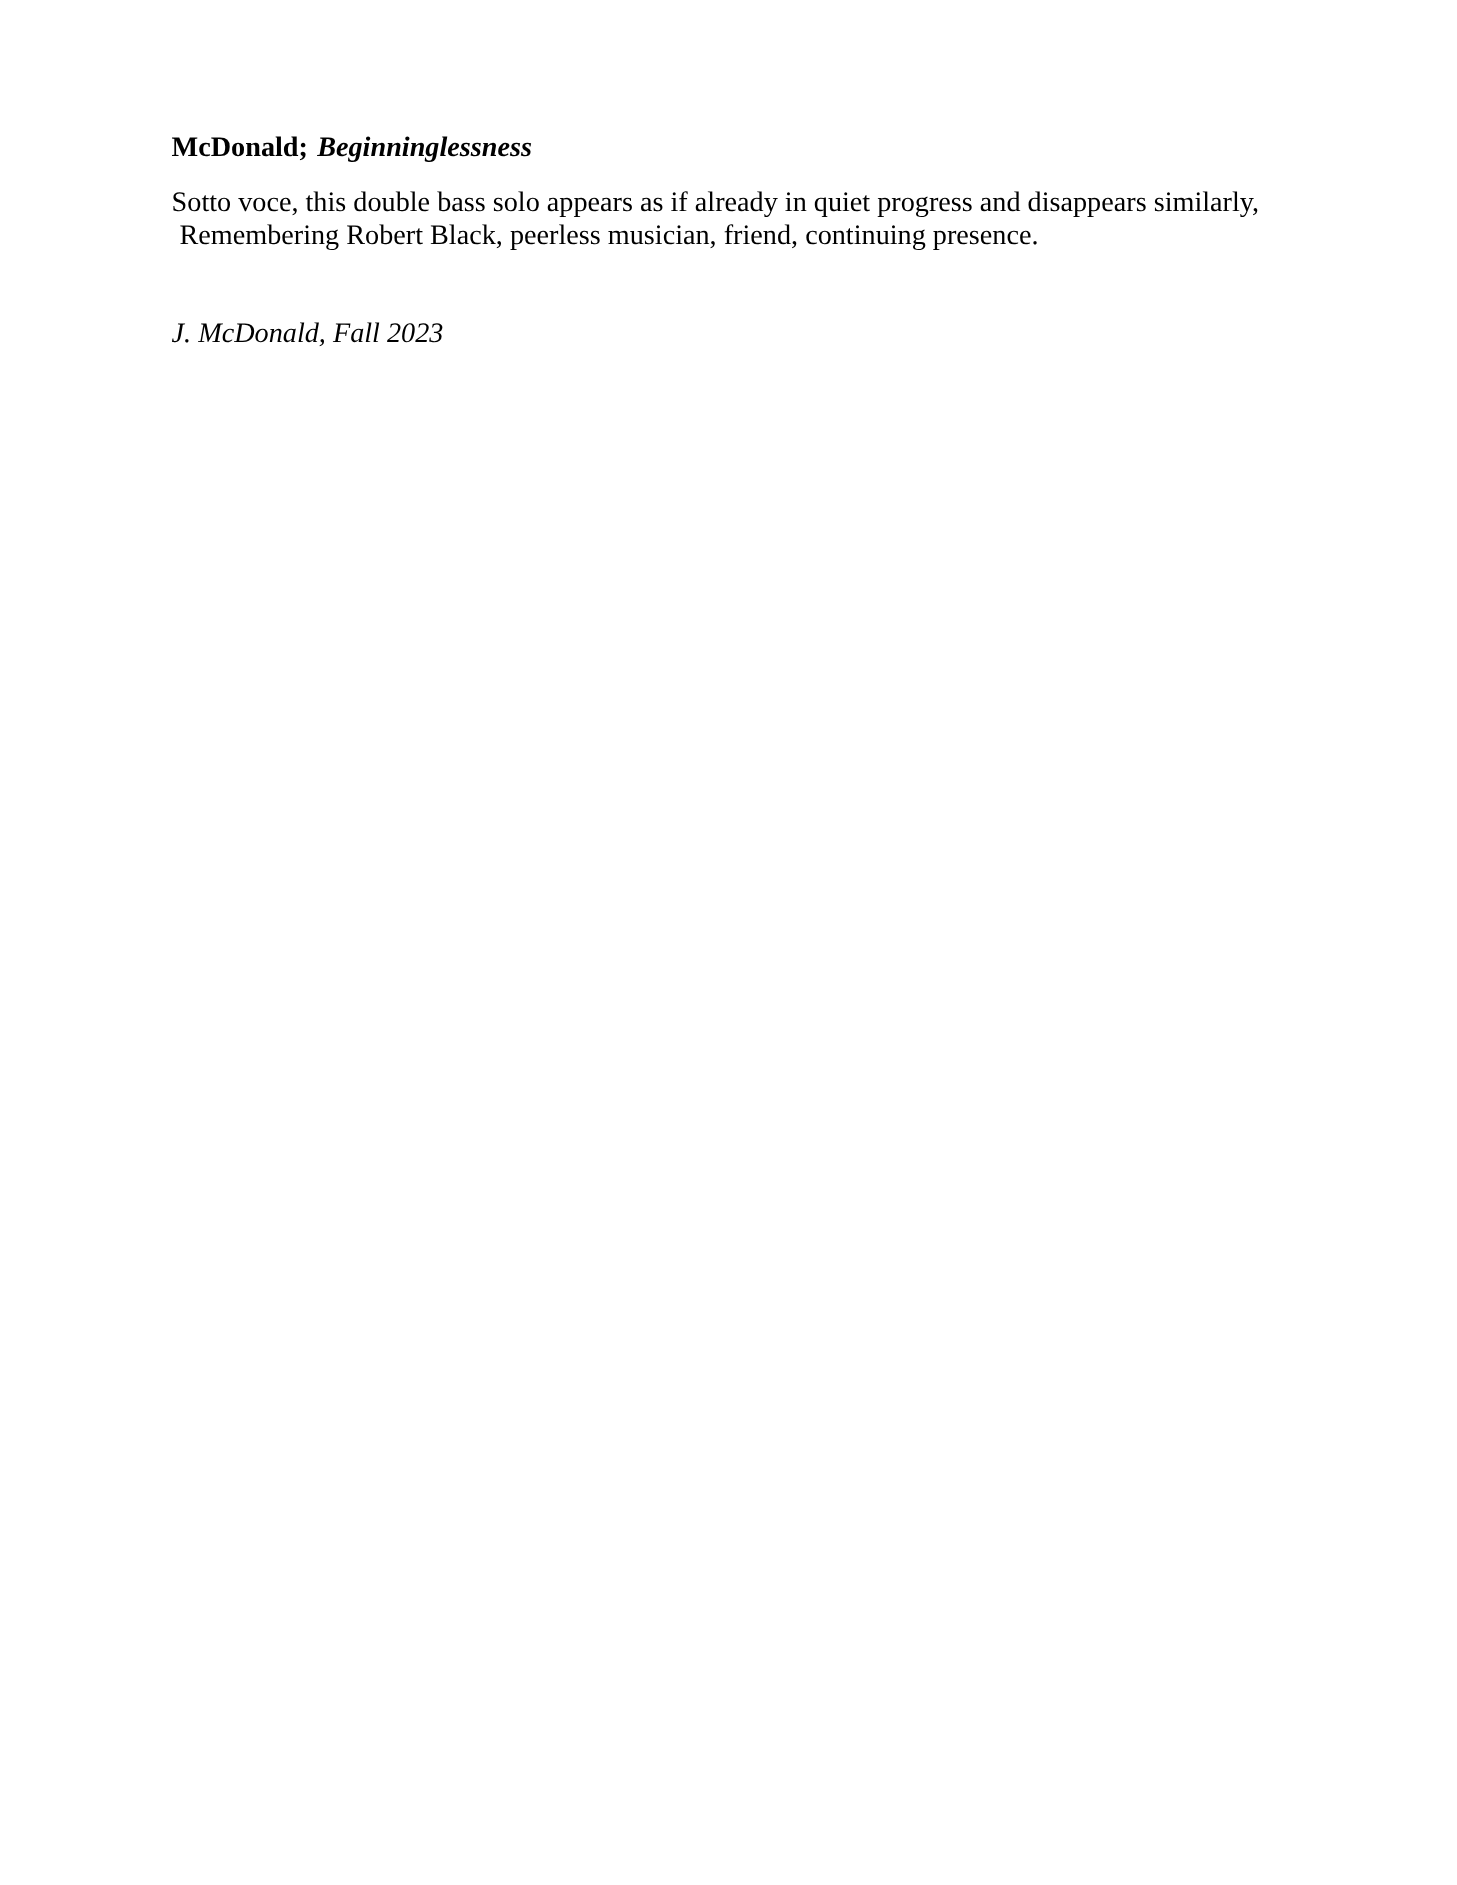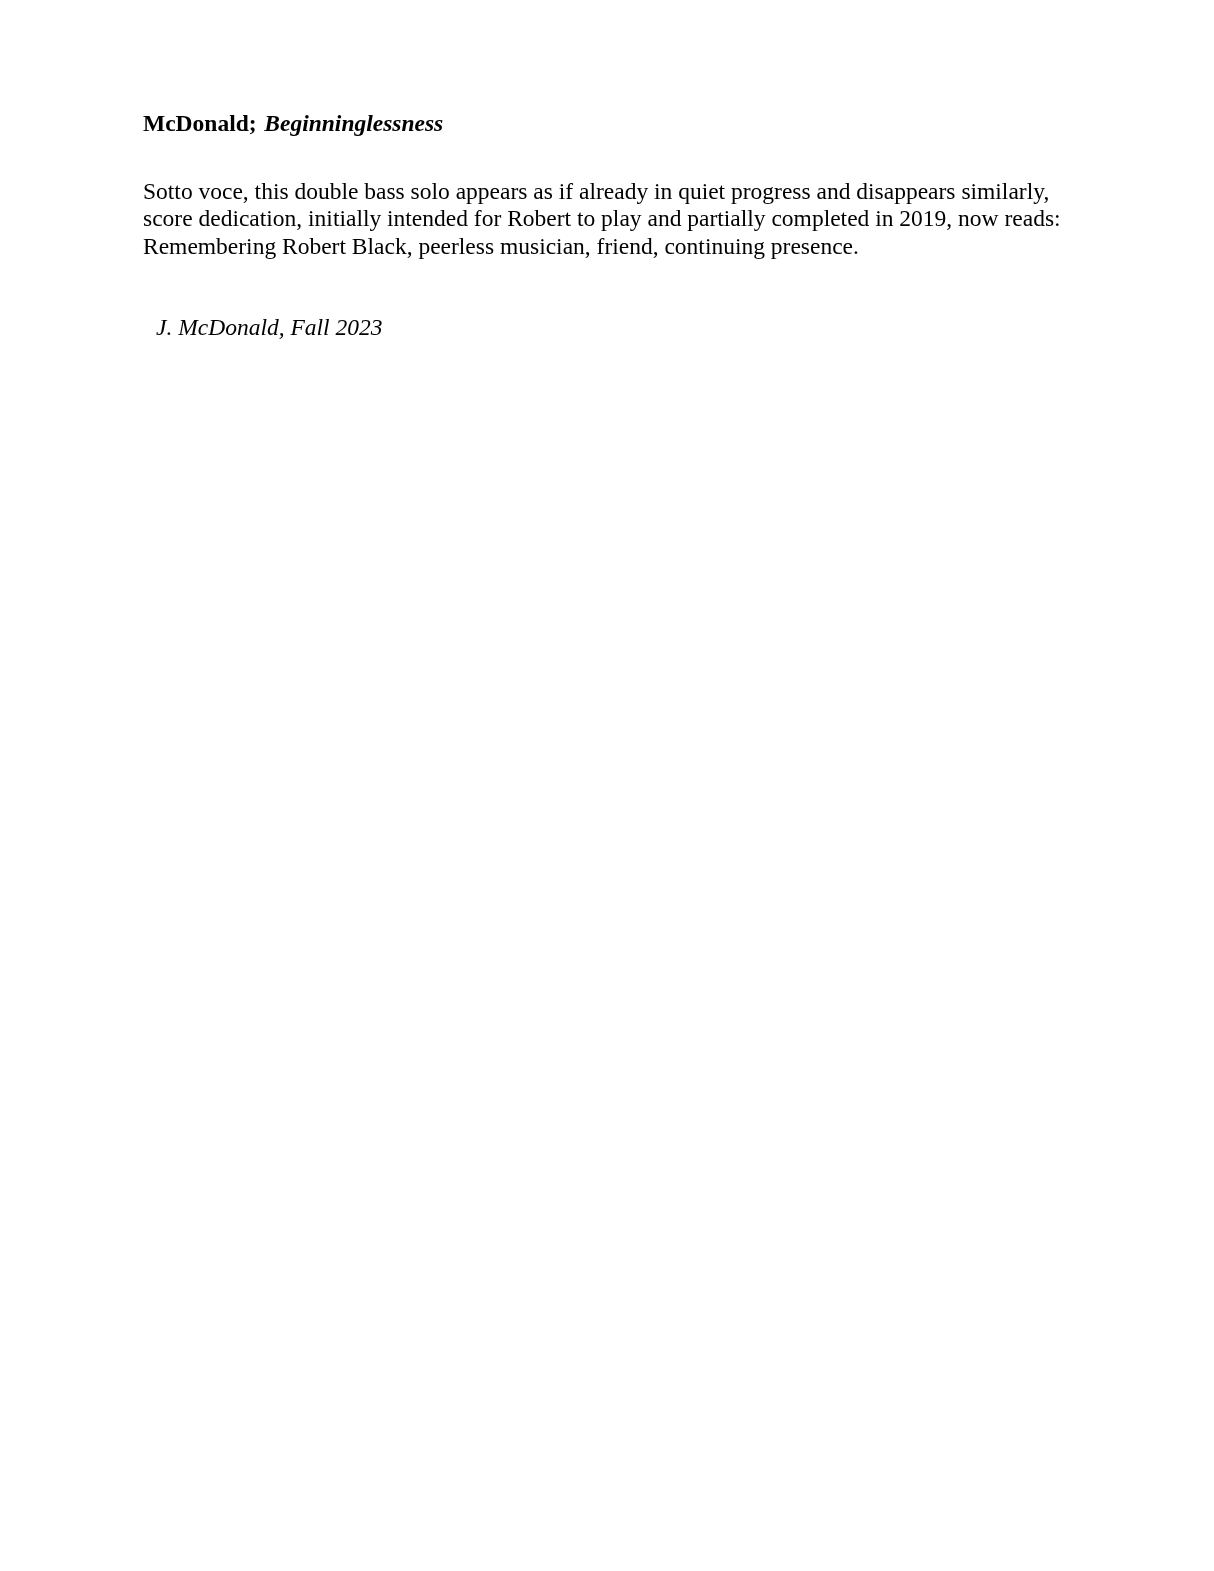--- a/index.html
+++ b/index.html
@@ -31,46 +31,46 @@
   .t-composer {
     font-weight: bold;
     font-style: normal;
   }
   .t-work {
     font-weight: bold;
     font-style: italic;
     margin-left: 0.33em;
   }
   .doc-paragraph {
-    margin-top: 40px;
+    margin-top: 18px;
+    text-align: center;
   }
   .doc-line {
     font-size: 23.5px;
     line-height: 27.5px;
     white-space: nowrap;
   }
   .doc-signature {
-    margin: 13px;
+    margin: 0;
     margin-top: 54px;
     font-size: 23.5px;
     line-height: 27.5px;
     font-style: italic;
     white-space: nowrap;
   }
 </style>
 </head>
 <body>
 
 <div class="page">
 
   <p class="doc-title">
     <span class="t-composer">McDonald;</span><span class="t-work">Beginninglessness</span>
   </p>
 
   <div class="doc-paragraph">
     <div class="doc-line">Sotto voce, this double bass solo appears as if already in quiet progress and disappears similarly,</div>
-    <div class="doc-line">score dedication, initially intended for Robert to play and partially completed in 2019, now reads:</div>
     <div class="doc-line">Remembering Robert Black, peerless musician, friend, continuing presence.</div>
   </div>
 
   <p class="doc-signature">J. McDonald, Fall 2023</p>
 
 </div>
 
 </body></html>

